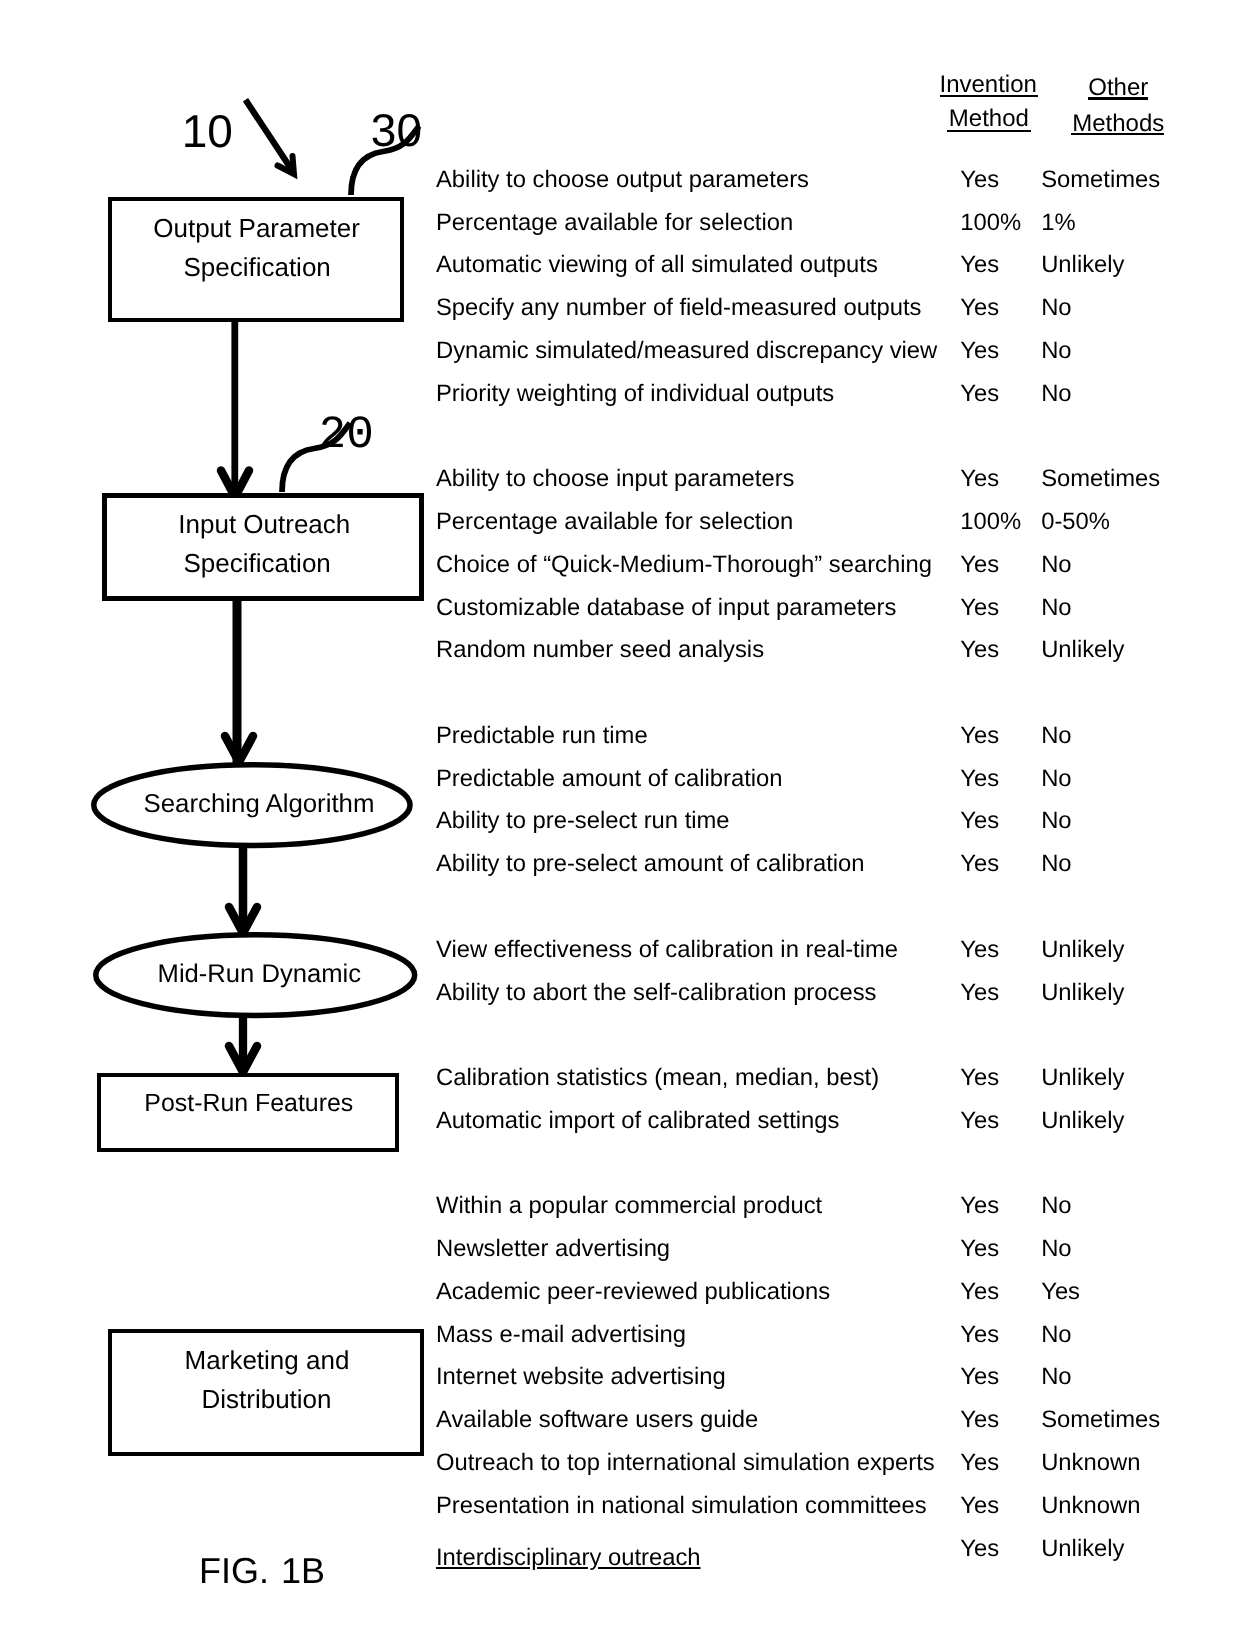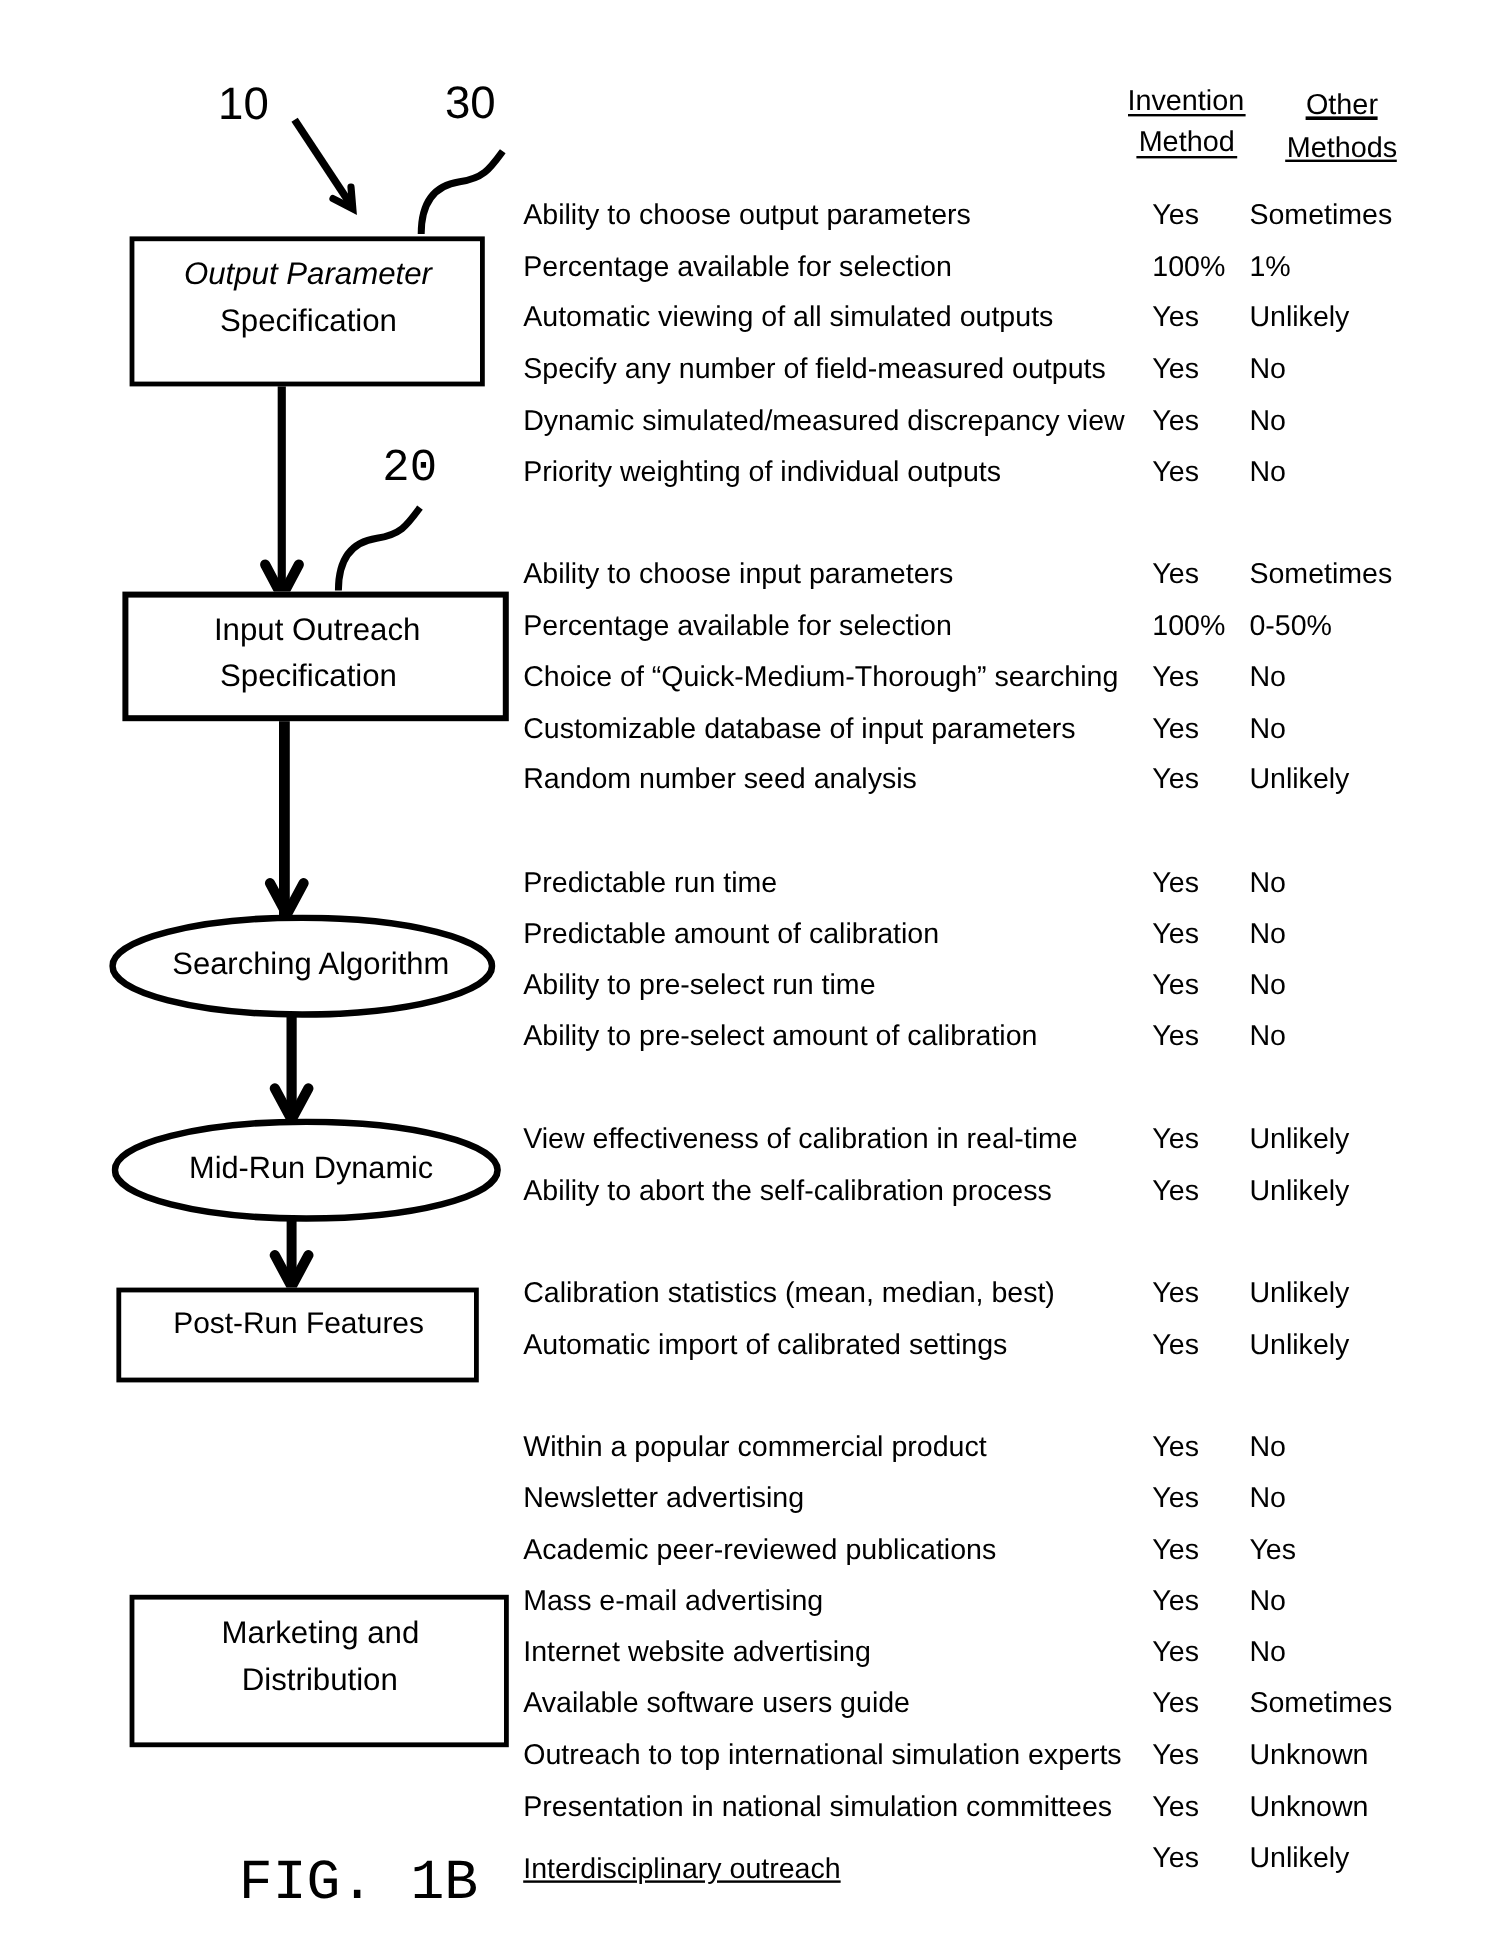--- a/index.html
+++ b/index.html
@@ -9,23 +9,23 @@
          font-family:"Liberation Sans", sans-serif; color:#000; }
   #page { position:absolute; inset:0; }
 
   .node { position:absolute; box-sizing:border-box; }
   .node > svg { position:absolute; left:0; top:0; }
   .nl { position:absolute; font-size:26px; line-height:26px; white-space:nowrap;
         transform:translateX(-50%); }
 
   .rect { border:5px solid #000; background:#fff; }
 
-  .callout { position:absolute; font-size:38px; line-height:46px; }
-
-  .fig { position:absolute; font-family:Liberation Mono, monospace; font-size:47px; line-height:47px; word-spacing:2px;text-align:right; }
+  .callout { position:absolute; font-size:46px; line-height:46px;margin-top:44px; }
+
+  .fig { position:absolute; font-family:Liberation Sans, sans-serif; font-size:36px; line-height:47px; word-spacing:2px;text-align:right; }
 
   .hdr { position:absolute; font-size:24px; line-height:24px; white-space:nowrap;
          transform:translateX(-50%); }
   .hdr-rule { position:absolute; height:2.2px; background:#000; }
 
   .row { position:absolute; font-size:23.8px; line-height:23.8px; white-space:nowrap; }
   .feat { left:436px; }
   .c2 { left:960.3px; }
   .c3 { left:1041.2px; }
 
@@ -61,21 +61,21 @@
       <line x1="245.5" y1="99.8" x2="293.4" y2="172.2" stroke="#000" stroke-width="6.3" stroke-linecap="butt"></line>
       <path d="M277.5,165.5 L294,174 L292.5,156" fill="none" stroke="#000" stroke-width="6" stroke-linejoin="miter" stroke-linecap="round"></path>
     </g>
   </svg>
 
   <div class="callout" style="left:181.7px; top:63.5px;">10</div>
   <div class="callout" style="left:370.8px; top:63px;">30</div>
   <div class="callout" style="left:318.6px; top:368px;font-family:Liberation Mono, monospace;">20</div>
 
   <div class="node rect" style="left:108px; top:197px; width:296px; height:125px; border-width:4.6px;"></div>
-  <div class="nl" style="left:256.6px; top:215px;font-style:italic;">Output Parameter</div>
+  <div class="nl" style="left:256.6px; top:215px;">Output Parameter</div>
   <div class="nl" style="left:257.1px; top:254px;">Specification</div>
 
   <div class="node rect" style="left:102.3px; top:493px; width:321.6px; height:107.7px; border-width:5.1px;"></div>
   <div class="nl" style="left:264.3px; top:511px;">Input Outreach</div>
   <div class="nl" style="left:257.1px; top:550px;">Specification</div>
 
   <div class="node" style="left:90.7px; top:761.8px; width:322px; height:86.2px;">
     <svg width="322" height="87" viewBox="0 0 322 87">
       <ellipse cx="160.9" cy="43.1" rx="158.15" ry="40.35" fill="#fff" stroke="#000" stroke-width="5.5"></ellipse>
     </svg>

